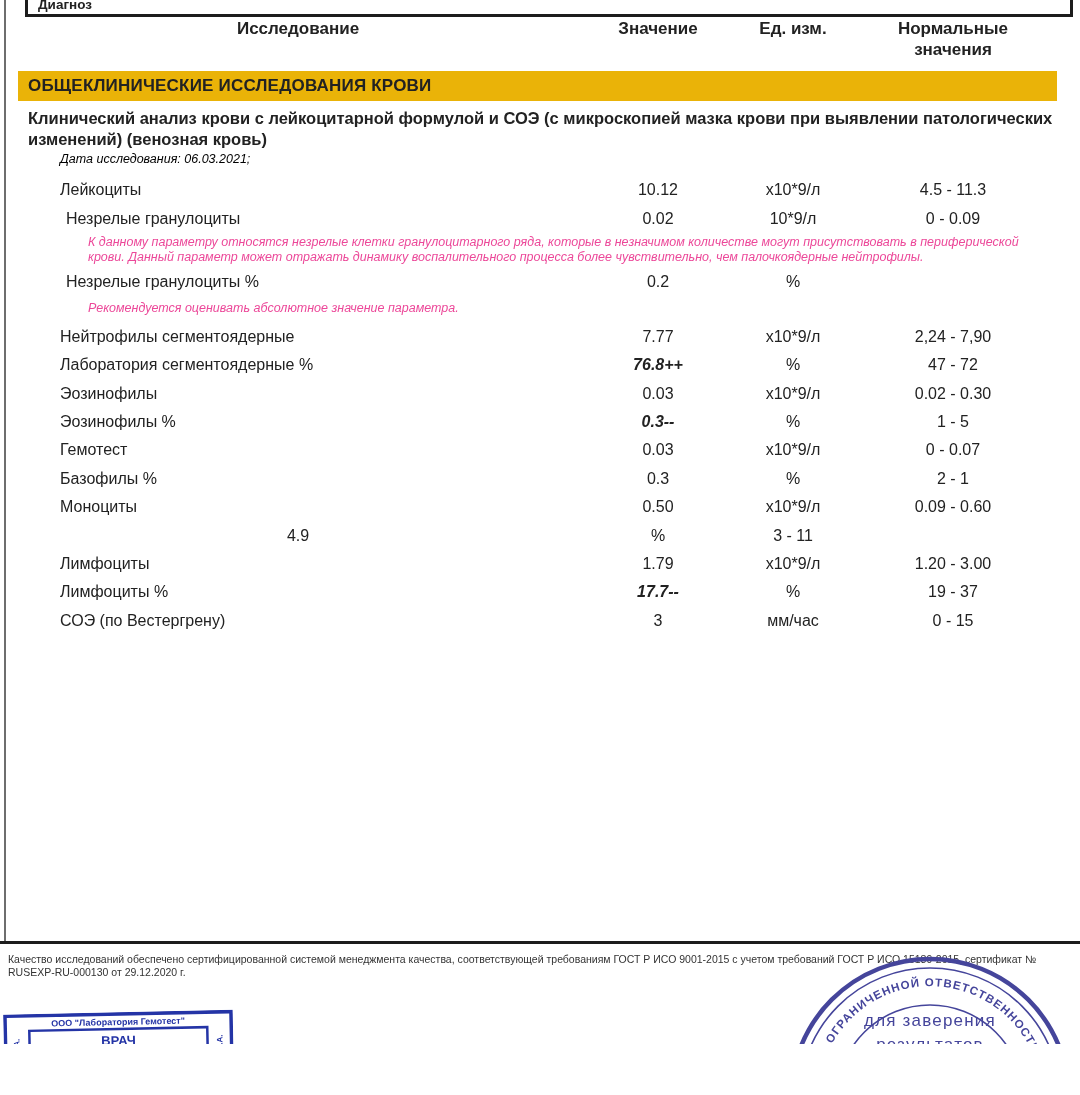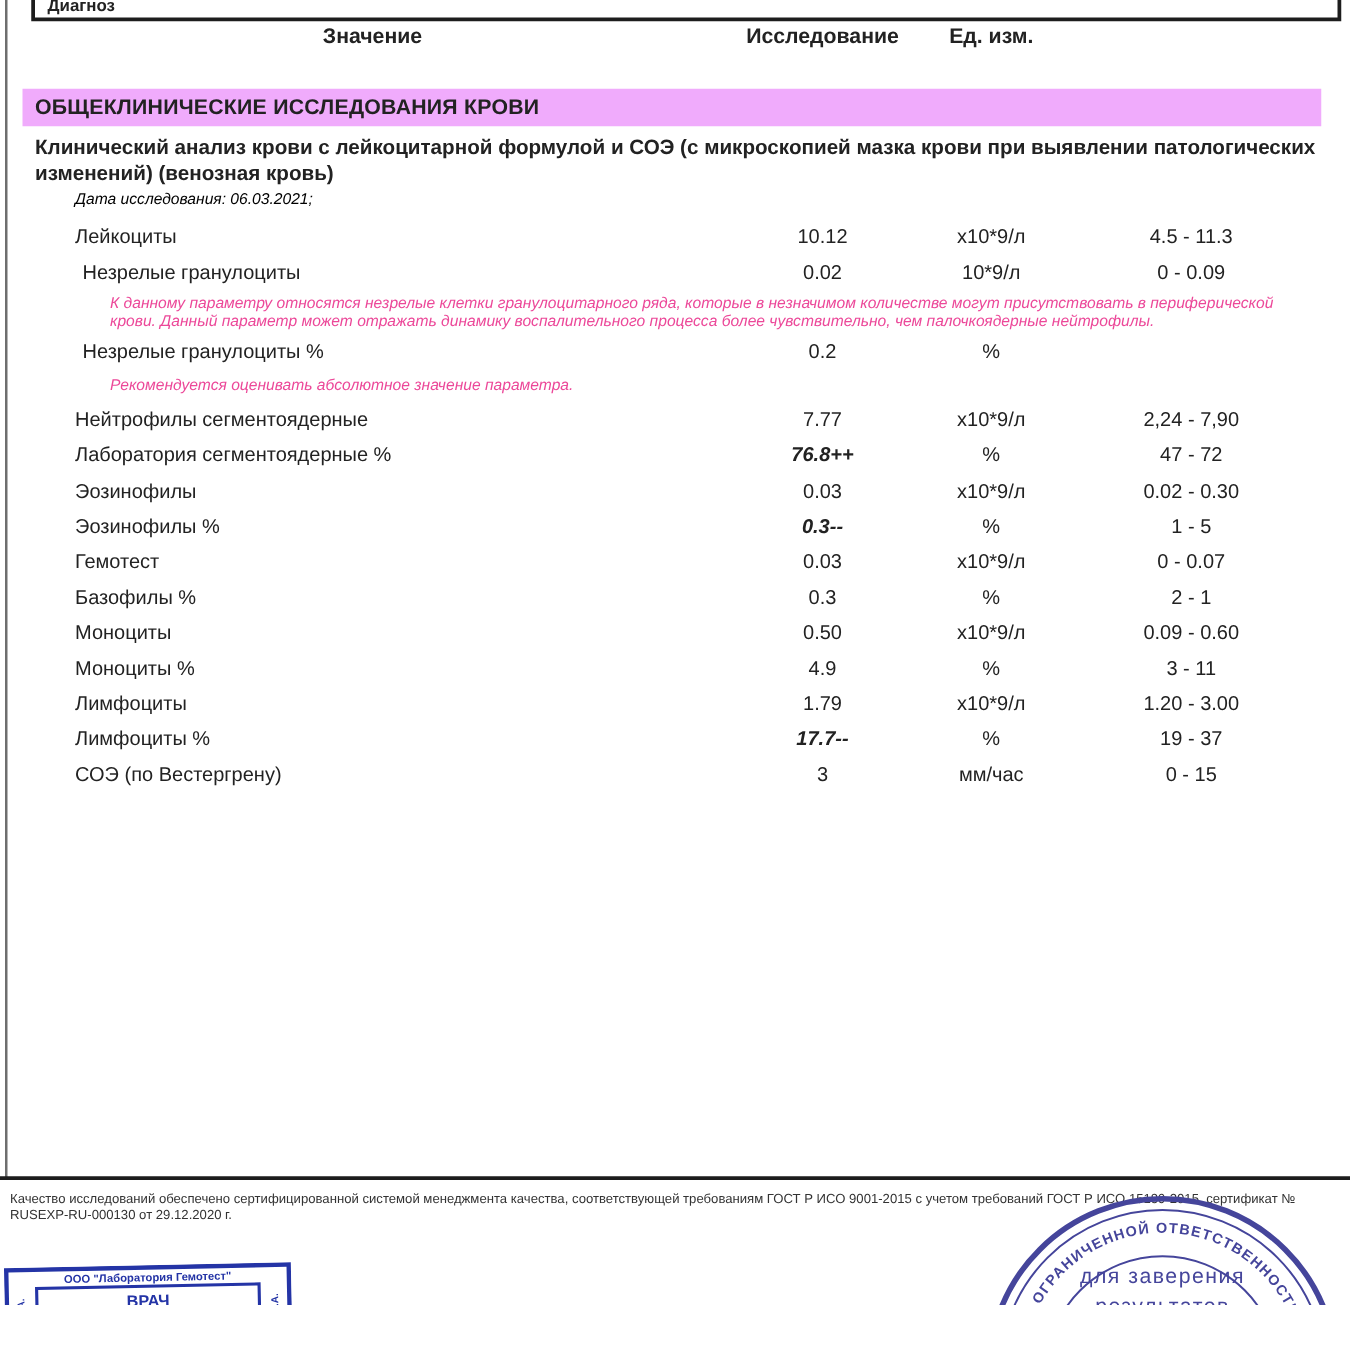--- a/index.html
+++ b/index.html
@@ -8,21 +8,21 @@
   
   .diag-box{position:absolute;left:25px;top:-19px;width:1042px;height:30px;
             border:3px solid #1d1d1d;background:#fff;}
   .diag-label{position:absolute;left:10px;top:13px;font-size:13.5px;font-weight:bold;color:#222;}
   .left-rule{position:absolute;left:4px;top:0;width:2px;height:944px;background:#6e6e6e;}
   
   .thead{position:absolute;left:28px;top:18px;width:1040px;display:grid;
          grid-template-columns:540px 180px 90px 230px;font-weight:bold;font-size:17px;}
   .thead .c{text-align:center;line-height:21px;}
   
-  .section-band{position:absolute;left:18px;top:71px;width:1039px;height:30px;background:#f0abfc;
+  .section-band{position:absolute;left:18px;top:71px;width:1039px;height:30px;background:#eab308;
                 display:flex;align-items:center;}
   .section-band span{font-size:17px;font-weight:bold;padding-left:10px;letter-spacing:.2px;}
   .panel-title{position:absolute;left:28px;top:108px;width:1030px;font-size:16.5px;font-weight:bold;line-height:21px;}
   .study-date{position:absolute;left:60px;top:152px;font-size:12.5px;font-style:italic;color:#000000;}
   
   .rows{position:absolute;left:28px;top:176px;width:1040px;}
   .rrow{display:grid;grid-template-columns:540px 180px 90px 230px;height:28.4px;align-items:center;font-size:16px;}
   .rrow .name{padding-left:32px;}
   .rrow .name.ind{padding-left:38px;}
   .rrow .val,.rrow .unit,.rrow .range{text-align:center;}
@@ -41,23 +41,27 @@
 <body>
 
 <div class="page">
 
   <div class="diag-box">
     <span class="diag-label">Диагноз</span>
   </div>
   <div class="left-rule"></div>
 
   <div class="thead">
+    <div class="c">Исследование</div>
     <div class="c">Значение</div>
-    <div class="c">Исследование</div>
     <div class="c">Ед. изм.</div>
+    <div class="c">
+      <div>Нормальные</div>
+      <div>значения</div>
+    </div>
   </div>
 
   <div class="section-band">
     <span>ОБЩЕКЛИНИЧЕСКИЕ ИССЛЕДОВАНИЯ КРОВИ</span>
   </div>
 
   <div class="panel-title">Клинический анализ крови с лейкоцитарной формулой и СОЭ (с микроскопией мазка крови при выявлении патологических изменений) (венозная кровь)</div>
   <div class="study-date">Дата исследования: 06.03.2021;</div>
 
   <div class="rows">
@@ -129,21 +133,20 @@
     </div>
 
     <div class="rrow">
       <div class="name">Моноциты</div>
       <div class="val">0.50</div>
       <div class="unit">х10*9/л</div>
       <div class="range">0.09 - 0.60</div>
     </div>
 
     <div class="rrow">
-      <div class="name">Моноциты %</div>
       <div class="val">4.9</div>
       <div class="unit">%</div>
       <div class="range">3 - 11</div>
     </div>
 
     <div class="rrow">
       <div class="name">Лимфоциты</div>
       <div class="val">1.79</div>
       <div class="unit">х10*9/л</div>
       <div class="range">1.20 - 3.00</div>

